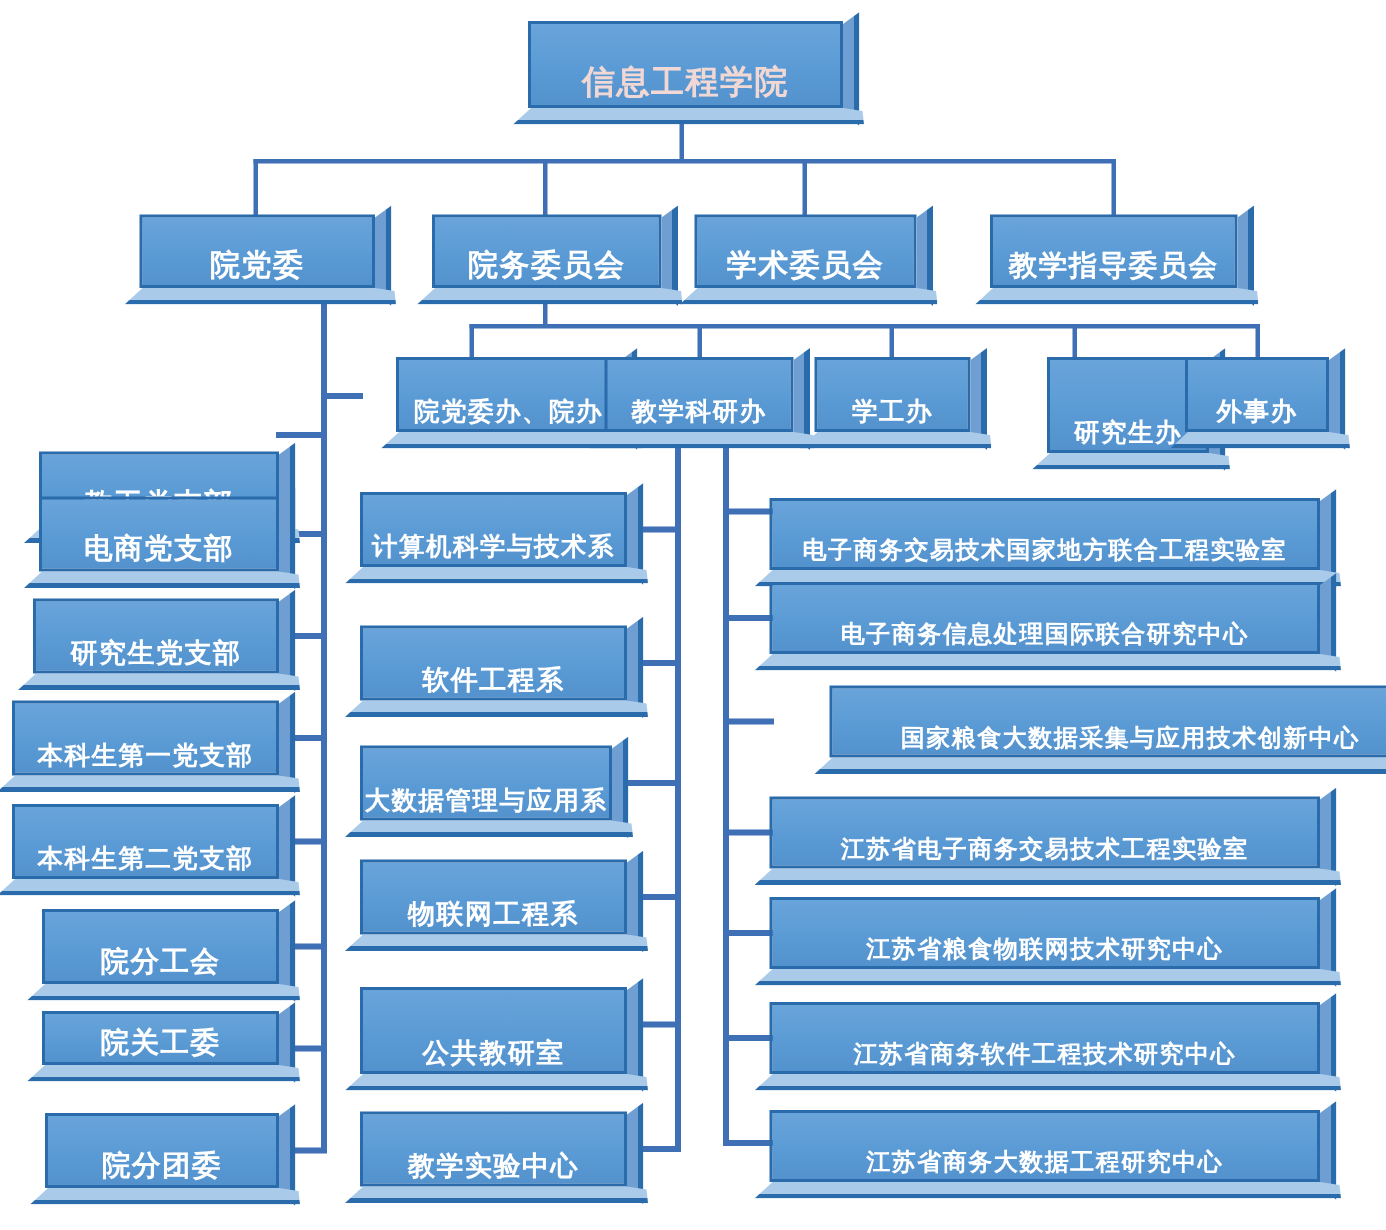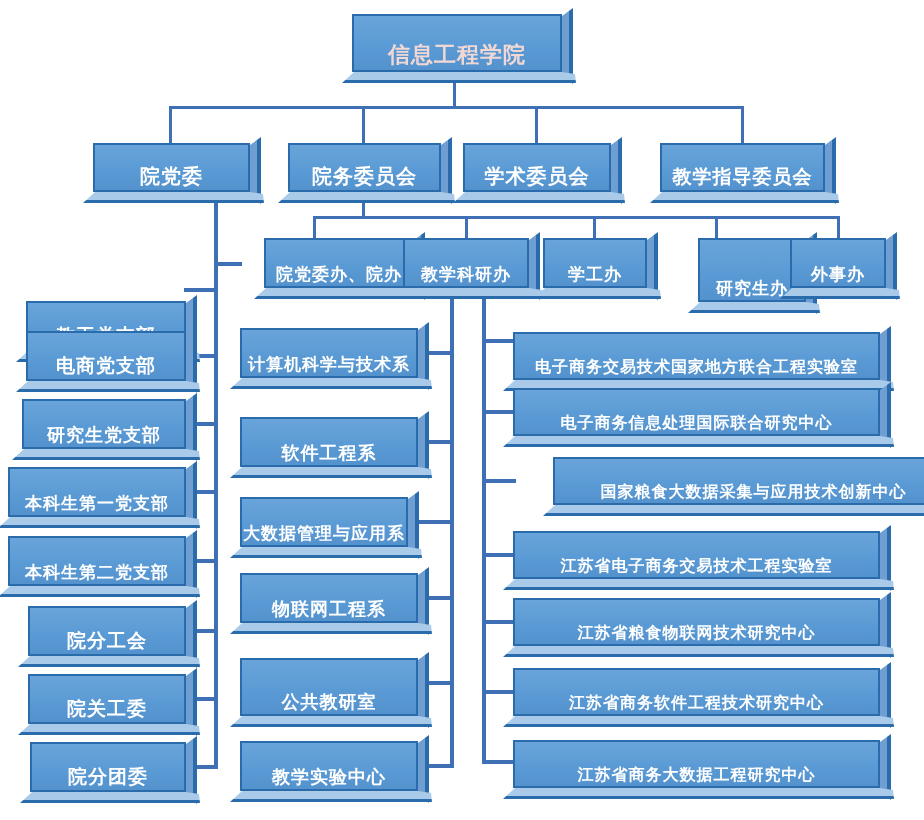--- a/index.html
+++ b/index.html
@@ -127,21 +127,21 @@
   </div>
   <div class="b3" style="left:8px;top:467px;width:178px;height:50px;font-size:17px;">
     <span>本科生第一党支部</span>
   </div>
   <div class="b3" style="left:8px;top:536px;width:178px;height:50px;font-size:17px;">
     <span>本科生第二党支部</span>
   </div>
   <div class="b3" style="left:28px;top:606px;width:158px;height:50px;font-size:19px;">
     <span>院分工会</span>
   </div>
-  <div class="b3" style="left:28px;top:674px;width:158px;height:50px;font-size:19px;">
+  <div class="b3" style="left:28px;top:674px;width:158px;height:36px;font-size:19px;">
     <span>院关工委</span>
   </div>
   <div class="b3" style="left:30px;top:742px;width:156px;height:50px;font-size:19px;">
     <span>院分团委</span>
   </div>
 
   <div class="b3" style="left:240px;top:328px;width:178px;height:50px;font-size:17px;">
     <span>计算机科学与技术系</span>
   </div>
   <div class="b3" style="left:240px;top:417px;width:178px;height:50px;font-size:18px;">

